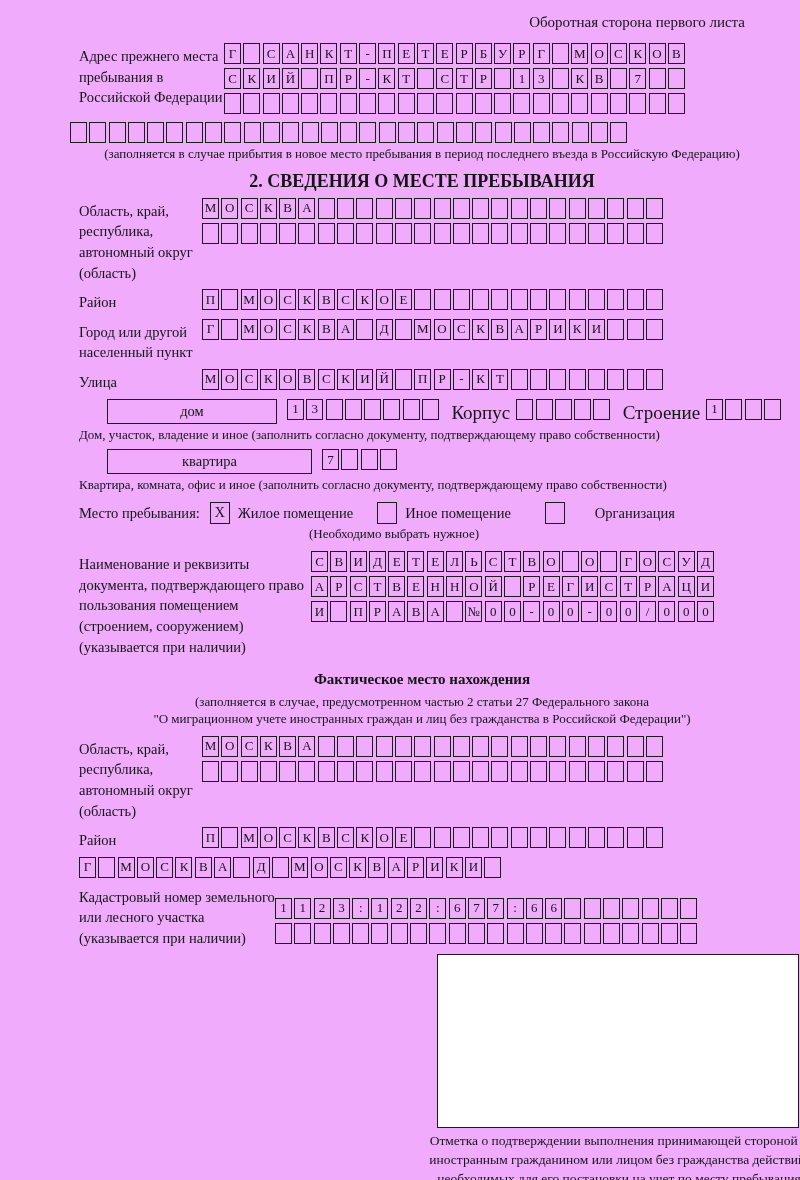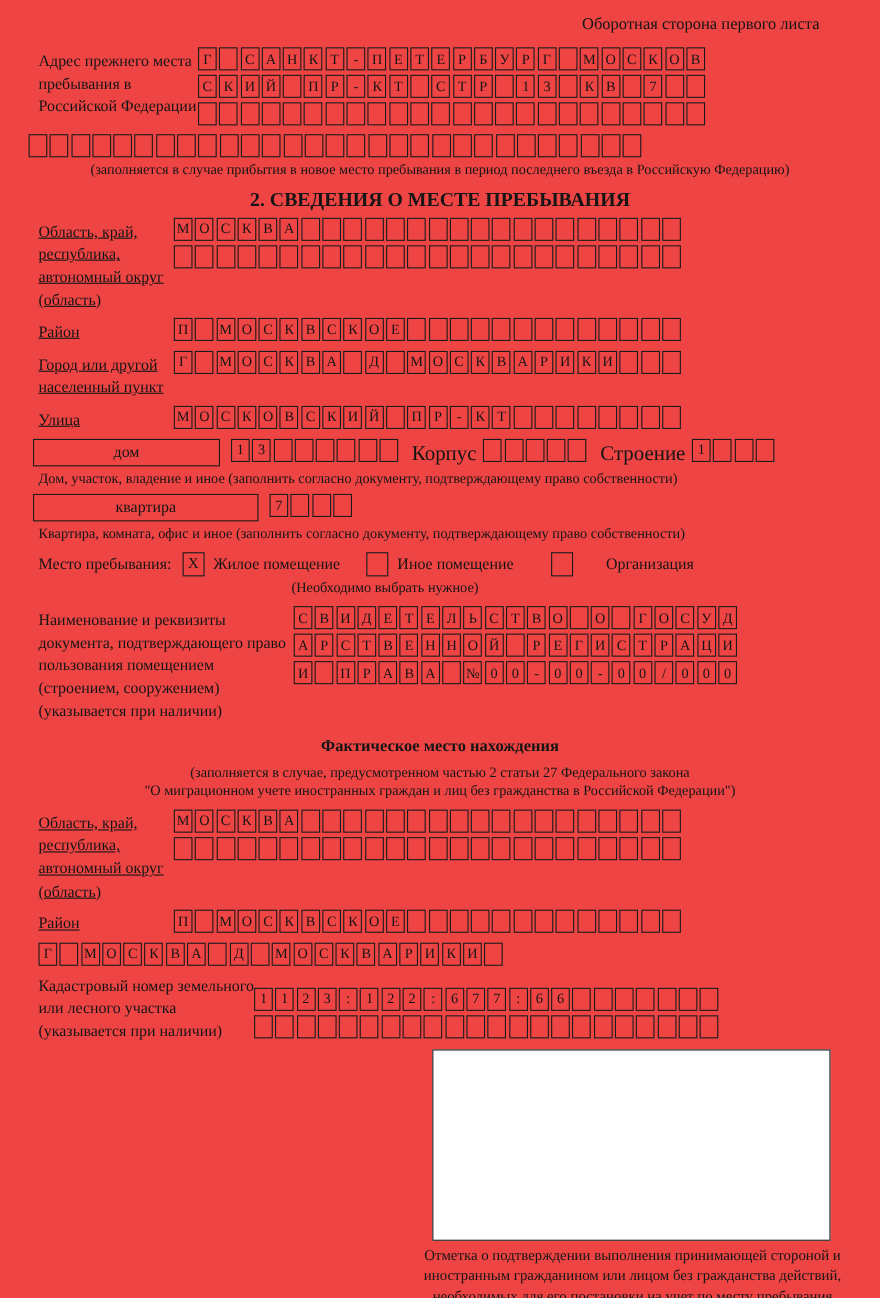--- a/index.html
+++ b/index.html
@@ -1,41 +1,41 @@
 <!DOCTYPE html>
 <html><head>
 <meta charset="utf-8">
 <style>
   * { margin:0; padding:0; box-sizing:border-box; }
   body { background:#888; }
   .page {
     position:relative; width:800px; height:1180px; margin:0 auto;
-    background:#ef4444; color:#151515;
-    font-family:"Liberation Serif", serif; overflow:hidden;
+    background:#f0abfc; color:#151515;
+    font-family:"Liberation Serif", serif; overflow:hidden;padding-left:44px;
   }
   .top-note { text-align:right; padding:14px 55px 0 0; font-size:15px; }
   .field { display:flex; margin-left:35px; margin-top:6px; }
   .label { font-size:14.5px; line-height:1.42; padding-top:3px; flex-shrink:0; }
-  .w145 { width:145px; } .w123 { width:123px;text-decoration:underline; } .w178 { width:178px; }
+  .w145 { width:145px; } .w123 { width:123px; } .w178 { width:178px; }
   .w196 { width:196px; } .w232 { width:232px; }
   .rows .boxrow { margin-bottom:4px; }
   .boxrow { display:flex; white-space:nowrap; }
   .cell {
     display:inline-flex; align-items:center; justify-content:center;
     width:17px; height:21px; border:1.7px solid #1c1c1c; margin-right:2.3px;
     font-size:13px; flex-shrink:0;
   }
   .fullrow { margin:4px 0 0 26px; }
   .caption { font-size:13px; line-height:1.3; }
   .center { text-align:center; }
   .sec-title { text-align:center; font-weight:bold; font-size:18px; margin-top:8px; }
   .inline-label { font-size:19px; padding:3px 6px 0 10px; }
   .textbox {
     border:1.7px solid #1c1c1c; height:25px; display:flex; align-items:center;
-    justify-content:center; font-size:14.5px; flex-shrink:0; margin-right:10px;
+    justify-content:center; font-size:14.5px; flex-shrink:0; margin-right:10px;margin-left:33px;
   }
   .houserow { display:flex; margin-left:30px; margin-top:6px; align-items:flex-start; }
   .smallcap { margin-left:35px; margin-top:3px; }
   .stayrow { display:flex; margin-left:35px; margin-top:8px; align-items:center; font-size:14.5px; }
   .cb { width:20px; height:22px; margin:0 8px 0 10px; font-size:14px; }
   .hint { text-align:center; width:440px; margin-left:130px; margin-top:2px; }
   .subtitle { text-align:center; font-weight:bold; font-size:15px; margin-top:14px; }
   .stamp-wrap { margin-left:393px; margin-top:6px; width:364px; }
   .stamp-box { width:362px; height:174px; border:1.6px solid #1c1c1c; background:#fff; }
   .stamp-cap { width:400px; margin-left:375px; margin-top:4px; text-align:center; font-size:13.5px; line-height:1.38; }

